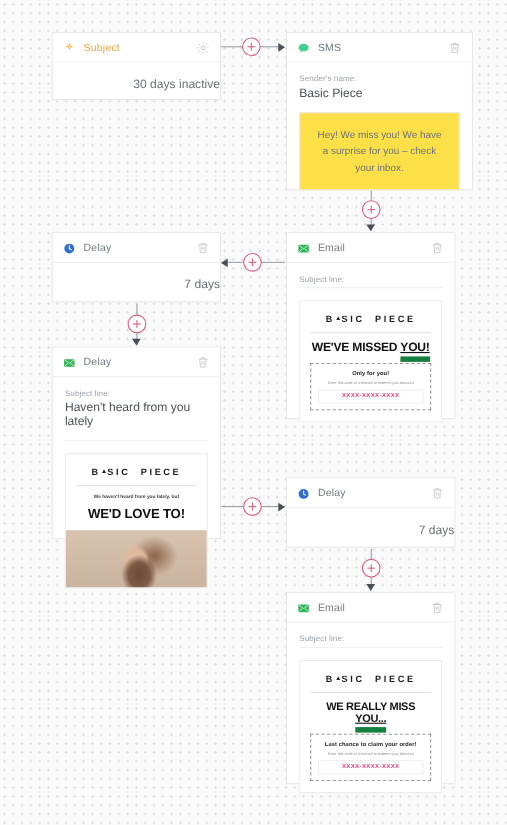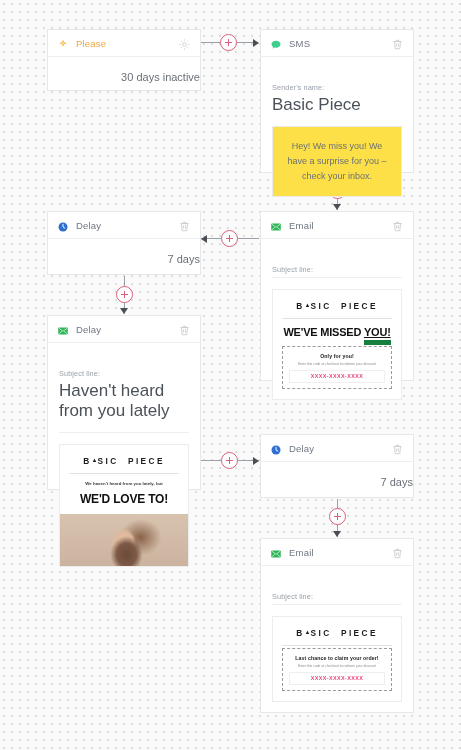--- a/index.html
+++ b/index.html
@@ -58,22 +58,22 @@
   .t-trigger{color:#f0a53e;}
   .t-sms{color:#6f7680;}
   .t-delay{color:#6f7680;}
   .t-email{color:#6f7680;}
 
   .card-body{padding:10px 11px 12px;}
   .center-val{
     text-align:right;font-size:11px;color:#6a7078;
     padding:14px 0 10px;
   }
-  .field-label{font-size:7.3px;color:#9aa1aa;margin-bottom:3px;letter-spacing:.1px;margin-top:16px;}
-  .field-value{font-size:17px;color:#4c525a;margin-bottom:11px;}
+  .field-label{font-size:7.3px;color:#9aa1aa;margin-bottom:3px;letter-spacing:.1px;}
+  .field-value{font-size:11px;color:#4c525a;margin-bottom:11px;}
 
   .msg-box{
     border:1px solid #e9eaec;background:#fde047;
     padding:12px 14px;font-size:9px;line-height:1.65;
     color:#6a7078;text-align:center;
   }
   .divider{height:1px;background:#eeeff1;margin:2px 0 11px;}
 
   
   .ic{width:12px;height:12px;display:block;flex:none;}
@@ -154,32 +154,32 @@
 
   <div class="card" style="left:47px;top:29px;width:154px;height:62px;">
     <div class="card-head">
       <span class="ic">
         <svg viewBox="0 0 24 24" width="12" height="12">
           <path d="M12 1.5l1.9 5.1 5.1 1.9-5.1 1.9L12 15.5l-1.9-5.1L5 8.5l5.1-1.9z" fill="#f5a623"></path>
           <path d="M12 4.2l1 3.3 3.3 1-3.3 1-1 3.3-1-3.3-3.3-1 3.3-1z" fill="#ffcf6b"></path>
           <circle cx="12" cy="8.5" r="1.7" fill="#fff3d6"></circle>
         </svg>
       </span>
-      <span class="card-title t-trigger">Please</span>
+      <span class="card-title t-trigger">Subject</span>
       <span class="gear">
         <svg viewBox="0 0 24 24" width="13" height="13" fill="none" stroke="#8a9099" stroke-width="1.7">
           <circle cx="12" cy="12" r="3.2"></circle>
           <path d="M12 2.6v2.2M12 19.2v2.2M21.4 12h-2.2M4.8 12H2.6M18.6 5.4l-1.6 1.6M7 17l-1.6 1.6M18.6 18.6L17 17M7 7L5.4 5.4"></path>
         </svg>
       </span>
     </div>
     <div class="center-val">30 days inactive</div>
   </div>
 
-  <div class="card" style="left:260px;top:29px;width:154px;height:144px;">
+  <div class="card" style="left:260px;top:29px;width:170px;height:144px;">
     <div class="card-head">
       <span class="ic">
         <svg viewBox="0 0 24 24" width="12" height="12">
           <path d="M12 3.5c-5 0-9 3-9 6.8 0 2.2 1.4 4.2 3.5 5.4-.2 1.2-.8 2.3-1.6 3.1 1.6-.2 3.1-.8 4.3-1.7.9.2 1.8.3 2.8.3 5 0 9-3 9-6.8S17 3.5 12 3.5z" fill="#3ecf8e"></path>
         </svg>
       </span>
       <span class="card-title t-sms">SMS</span>
       <span class="trash">
         <svg viewBox="0 0 24 24" width="13" height="13" fill="none" stroke="#9aa0a6" stroke-width="1.6">
           <path d="M4.5 6.5h15M9.5 6.5V4.2h5v2.3M6.6 6.5l1 13.3h8.8l1-13.3"></path>
@@ -314,20 +314,24 @@
           <path d="M10.3 10v6M13.7 10v6"></path>
         </svg>
       </span>
     </div>
     <div class="card-body">
       <div class="field-label">Subject line:</div>
       <div class="divider"></div>
       <div class="preview">
         <div class="pv-inner">
           <div class="brand">B<span class="tri">▲</span>SIC&nbsp; PIECE</div>
+          <div class="headline h-really">
+            <span>WE REALLY MISS</span>
+            <span class="underline-swoosh">YOU...</span>
+          </div>
           <div class="coupon">
             <div class="coupon-title">Last chance to claim your order!</div>
             <div class="coupon-sub">Enter this code at checkout to redeem your discount</div>
             <div class="coupon-code">XXXX-XXXX-XXXX</div>
           </div>
         </div>
       </div>
     </div>
   </div>
 

